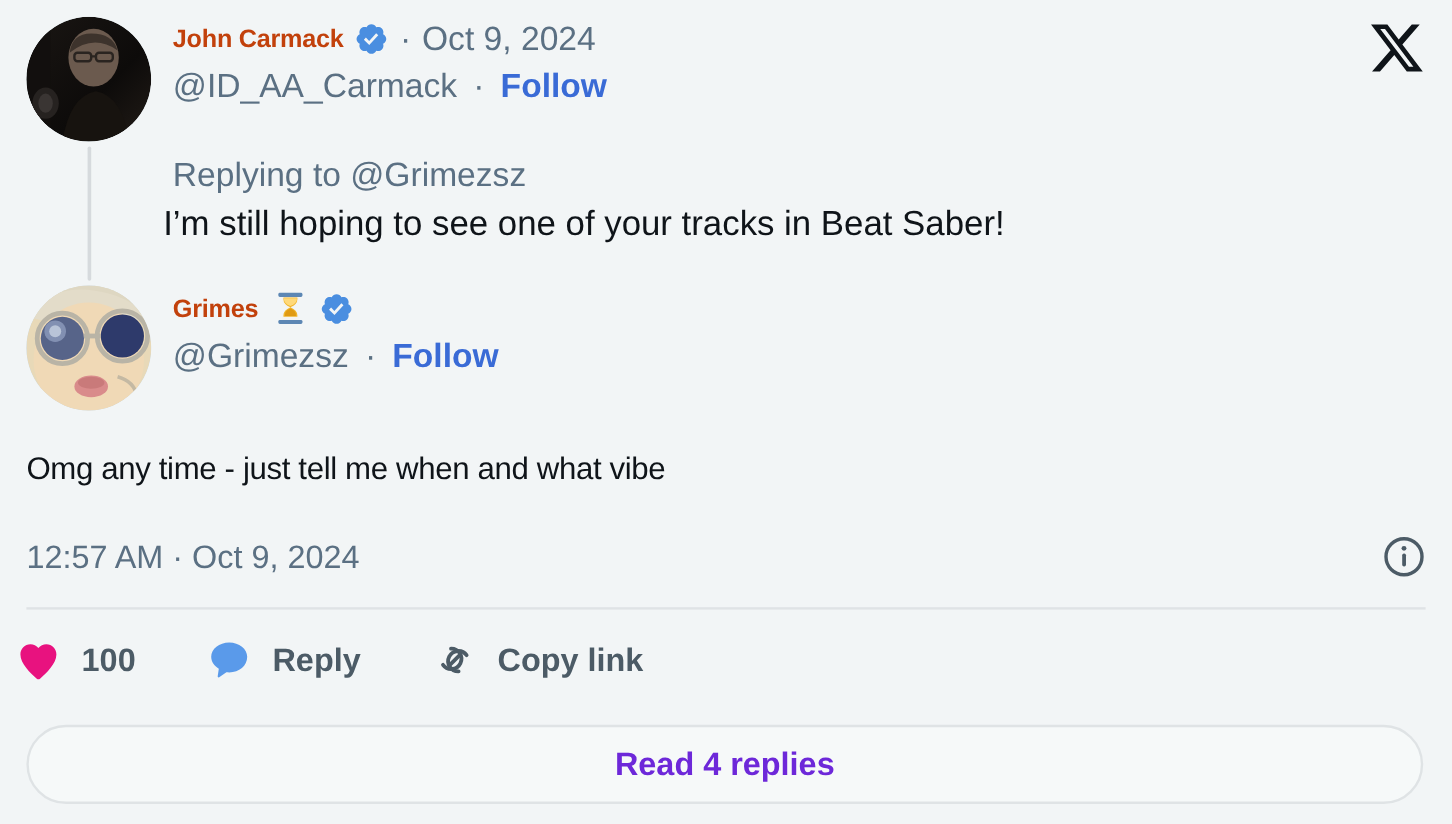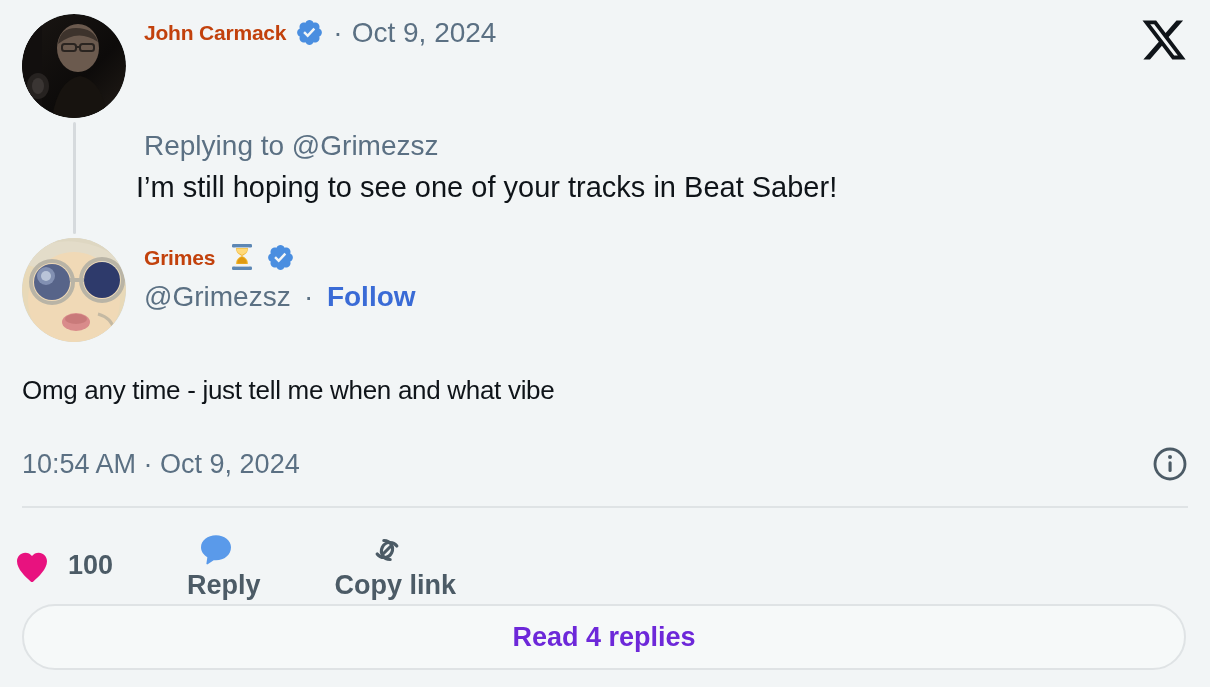--- a/index.html
+++ b/index.html
@@ -223,21 +223,21 @@
     align-items: center;
   }
 
   .action {
     display: flex;
     align-items: center;
     text-decoration: none;
     cursor: pointer;
   }
 
-  .action + .action { margin-left: 58px; flex-direction: column; }
+  .action + .action { margin-left: 58px; }
 
   .action-icon {
     line-height: 0;
     display: inline-block;
   }
 
   .action-label {
     font-size: 27px;
     font-weight: bold;
     color: #4c5b66;
@@ -315,20 +315,25 @@
       <div class="head-text">
         <div class="name-row">
           <span class="display-name">John Carmack</span>
           <span class="verified-badge">
             <svg viewBox="0 0 22 22" width="29" height="29" aria-hidden="true">
               <path fill="#4a8ee0" d="M20.396 11c-.018-.646-.215-1.275-.57-1.816-.354-.54-.852-.972-1.438-1.246.223-.607.27-1.264.14-1.897-.131-.634-.437-1.218-.882-1.687-.47-.445-1.053-.75-1.687-.882-.633-.13-1.29-.083-1.897.14-.273-.587-.704-1.086-1.245-1.44S11.647 1.62 11 1.604c-.646.017-1.273.213-1.813.568s-.969.854-1.24 1.44c-.608-.223-1.267-.272-1.902-.14-.635.13-1.22.436-1.69.882-.445.47-.749 1.055-.878 1.688-.13.633-.08 1.29.144 1.896-.587.274-1.087.705-1.443 1.245-.356.54-.555 1.17-.574 1.817.02.647.218 1.276.574 1.817.356.54.856.972 1.443 1.245-.224.606-.274 1.263-.144 1.896.13.634.433 1.218.877 1.688.47.443 1.054.747 1.687.878.633.132 1.29.084 1.897-.136.274.586.705 1.084 1.246 1.439.54.354 1.17.551 1.816.569.647-.016 1.276-.213 1.817-.567s.972-.854 1.245-1.44c.604.239 1.266.296 1.903.164.636-.132 1.22-.447 1.68-.907.46-.46.776-1.044.908-1.681s.075-1.299-.165-1.903c.586-.274 1.084-.705 1.439-1.246.354-.54.551-1.17.569-1.816zM9.662 14.85l-3.429-3.428 1.293-1.302 2.072 2.072 4.4-4.794 1.347 1.246z"></path>
             </svg>
           </span>
           <span class="dot-sep">·</span>
           <span class="timestamp-inline">Oct 9, 2024</span>
+        </div>
+        <div class="handle-row">
+          <span class="handle">@ID_AA_Carmack</span>
+          <span class="dot-sep">·</span>
+          <a class="follow-link">Follow</a>
         </div>
       </div>
     </div>
 
     <div class="replying-to">Replying to @Grimezsz</div>
     <div class="parent-body">I’m still hoping to see one of your tracks in Beat Saber!</div>
   </div>
 
   <div class="main-author">
     <div class="tweet-head">
@@ -389,21 +394,21 @@
           <a class="follow-link">Follow</a>
         </div>
       </div>
     </div>
   </div>
 
   <div class="main-text">Omg any time - just tell me when and what vibe</div>
 
   <div class="meta-row">
     <div>
-      <span class="meta-time">10:54 AM</span><span class="meta-time"> · </span><span class="meta-time">Oct 9, 2024</span>
+      <span class="meta-time">12:57 AM</span><span class="meta-time"> · </span><span class="meta-time">Oct 9, 2024</span>
     </div>
     <div class="info-icon">
       <svg viewBox="0 0 24 24" width="36" height="36" aria-hidden="true">
         <circle cx="12" cy="12" r="10" fill="none" stroke="#4c5b66" stroke-width="1.9"></circle>
         <circle cx="12" cy="7.3" r="1.35" fill="#4c5b66"></circle>
         <rect x="11" y="10.2" width="2.1" height="7.2" rx="1" fill="#4c5b66"></rect>
       </svg>
     </div>
   </div>
 

